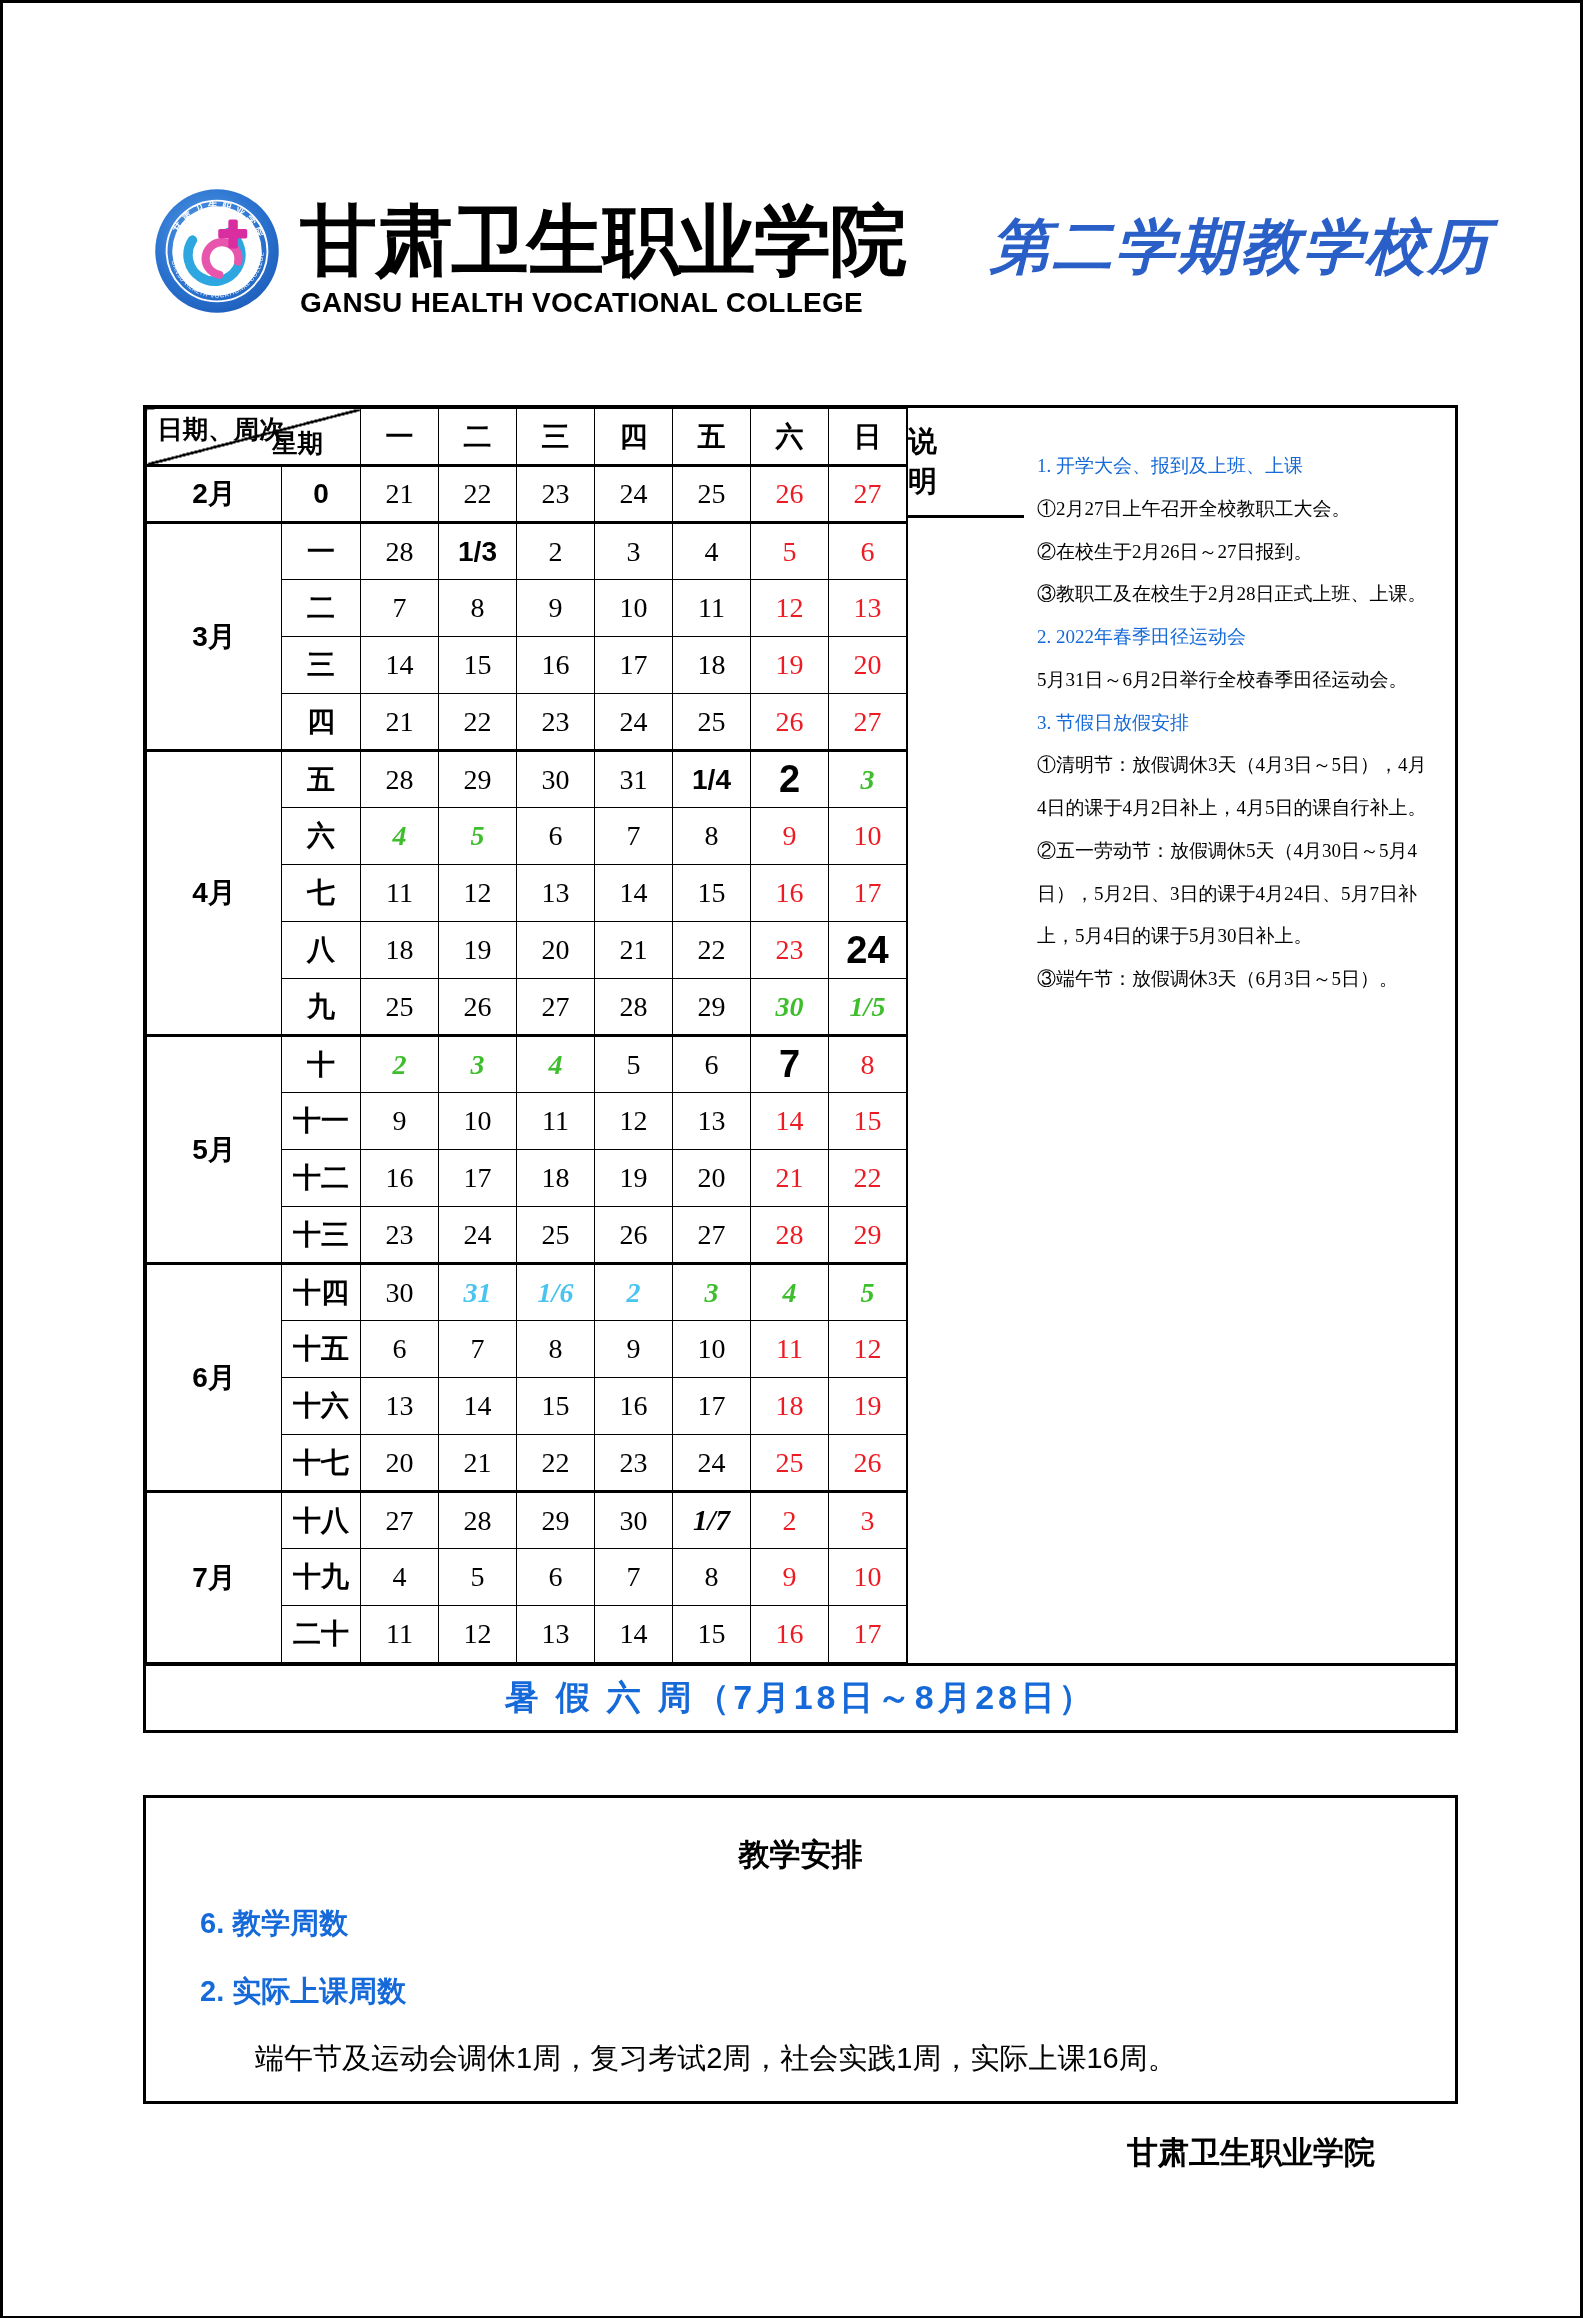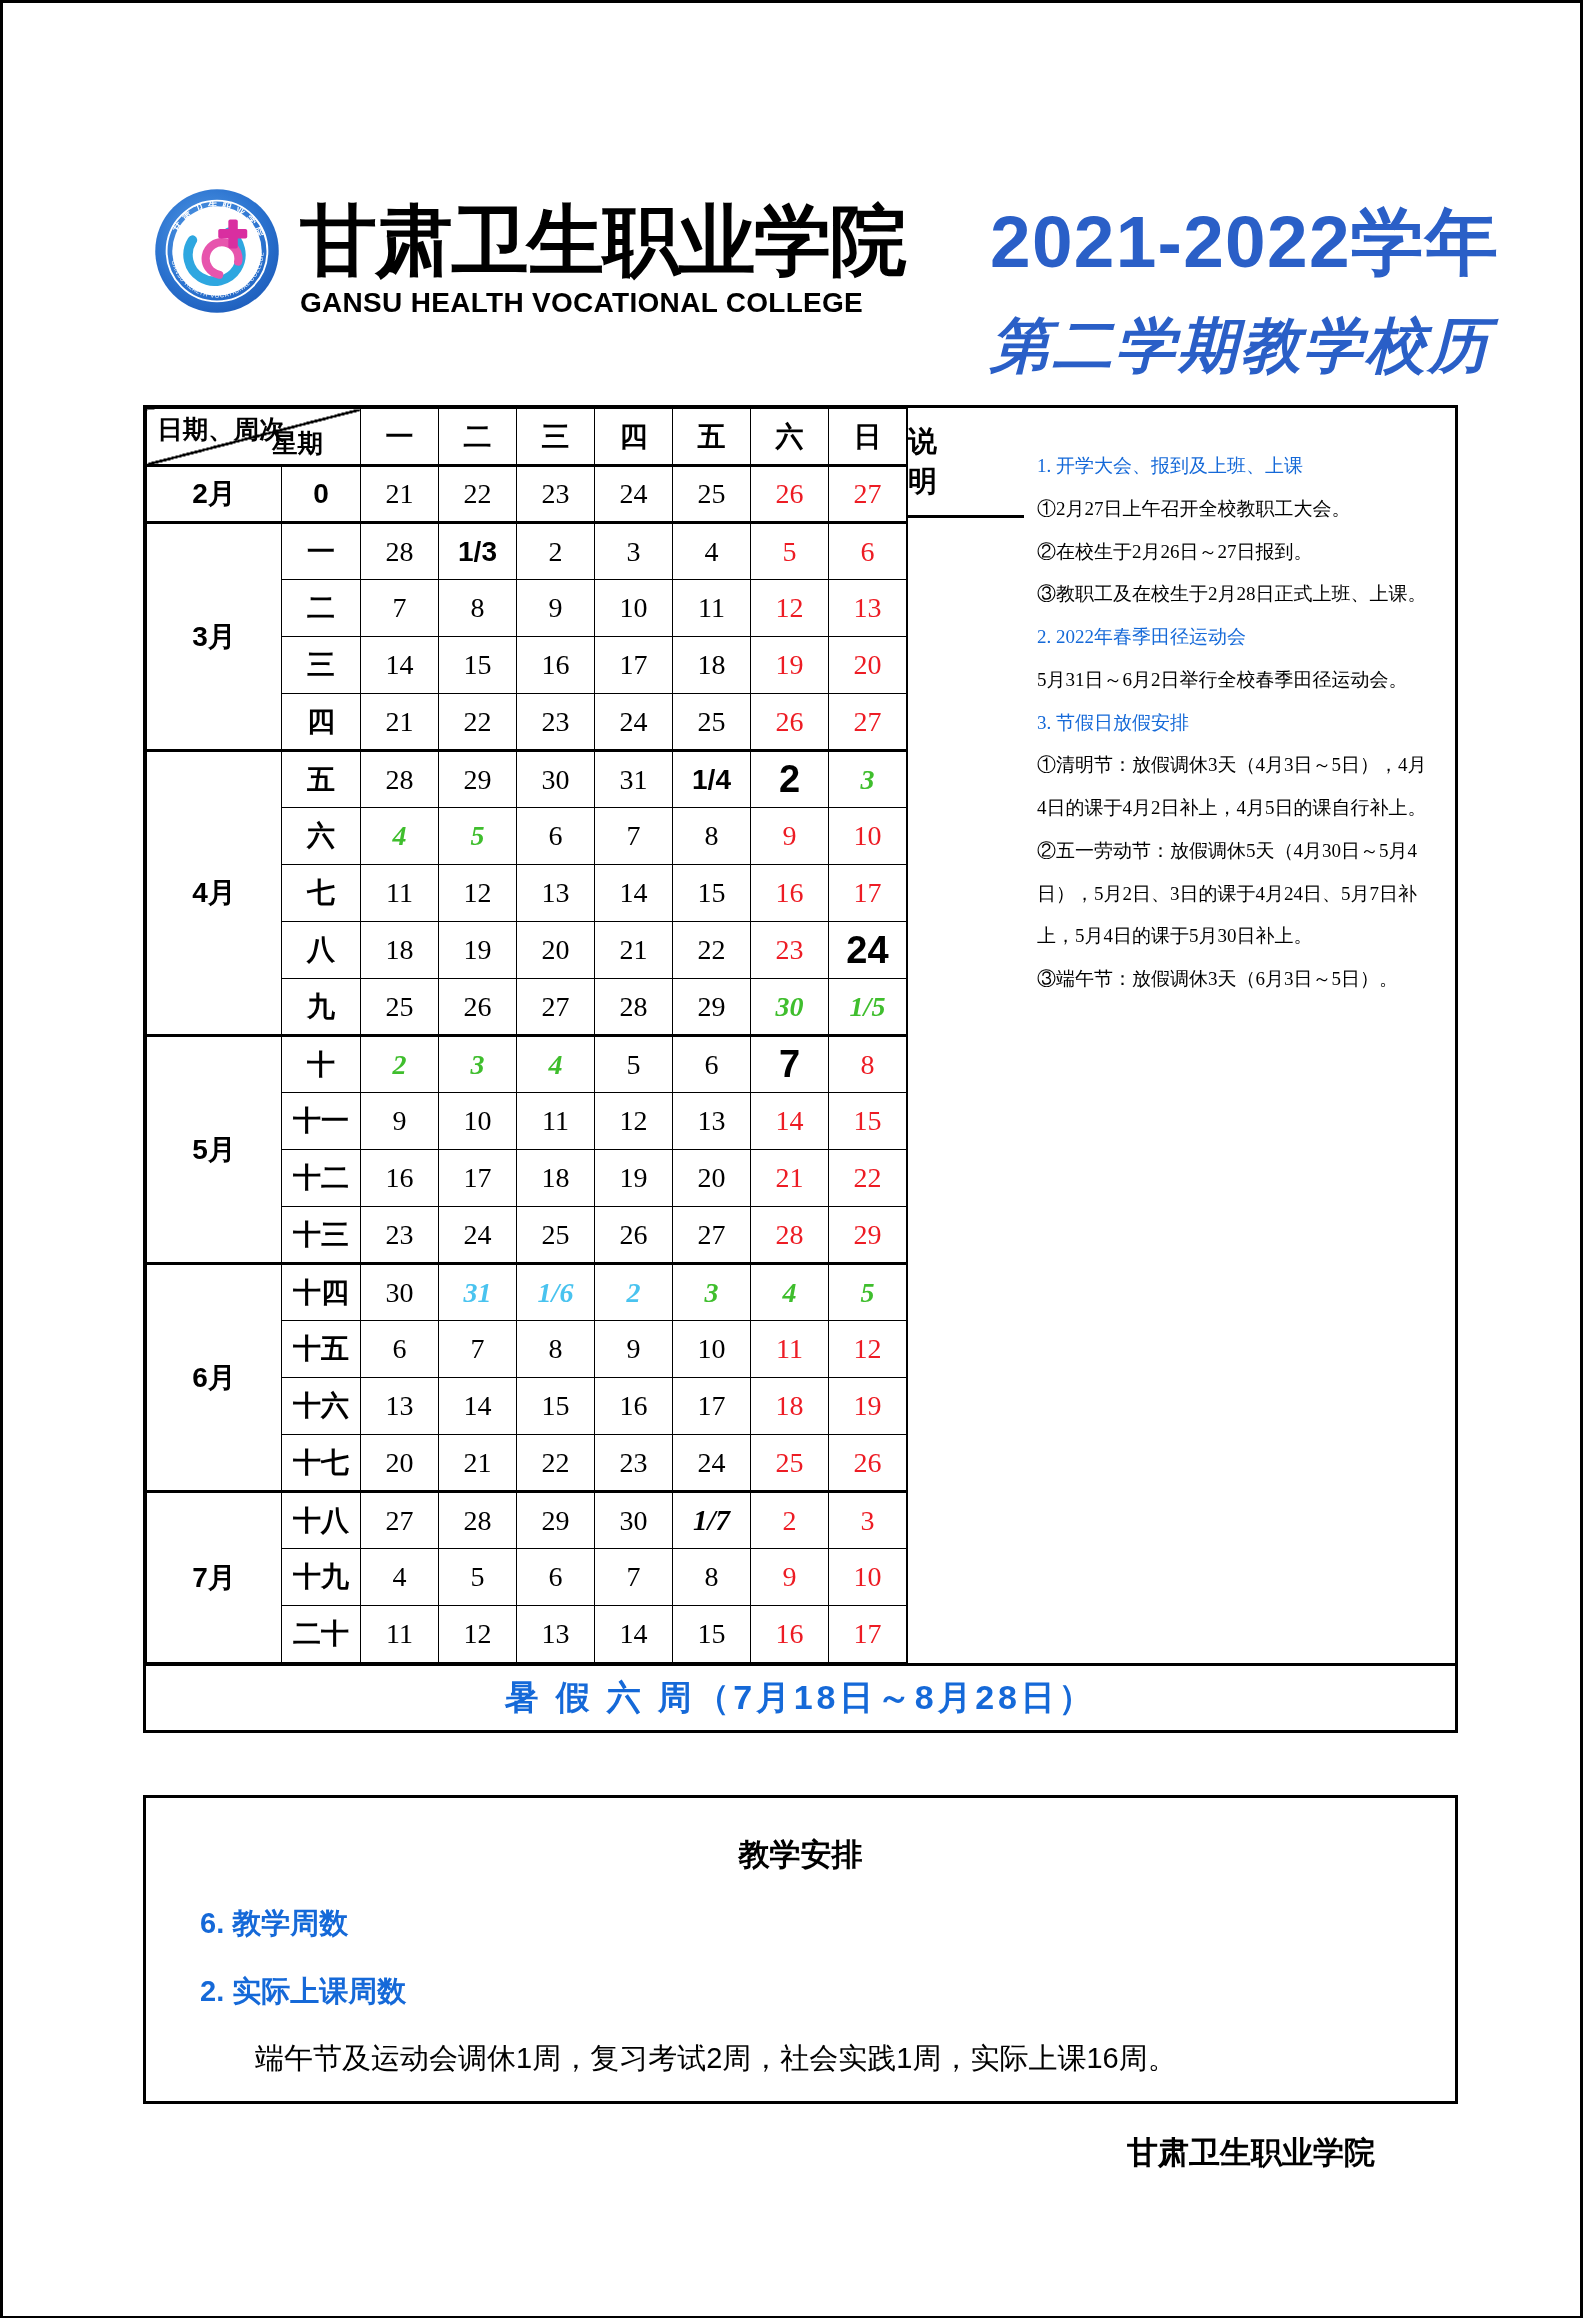--- a/index.html
+++ b/index.html
@@ -86,21 +86,20 @@
         <text font-size="9.5" fill="#fff" letter-spacing="1" font-family="Liberation Sans, sans-serif">
           <textPath href="#arcBot" startOffset="7%">GANSU HEALTH VOCATIONAL COLLEGE</textPath>
         </text>
       </svg>
     </div>
     <div class="college">
       <div class="college-cn">甘肃卫生职业学院</div>
       <div class="college-en">GANSU HEALTH VOCATIONAL COLLEGE</div>
     </div>
     <div class="doc-title">
-      <div class="title1">2021-2022学年</div>
       <div class="title2">第二学期教学校历</div>
     </div>
   </div>
 
   <div class="cal-wrap">
     <div class="cal-top">
       <table class="cal">
         <colgroup>
           <col style="width:135px">
             <col style="width:79px">

